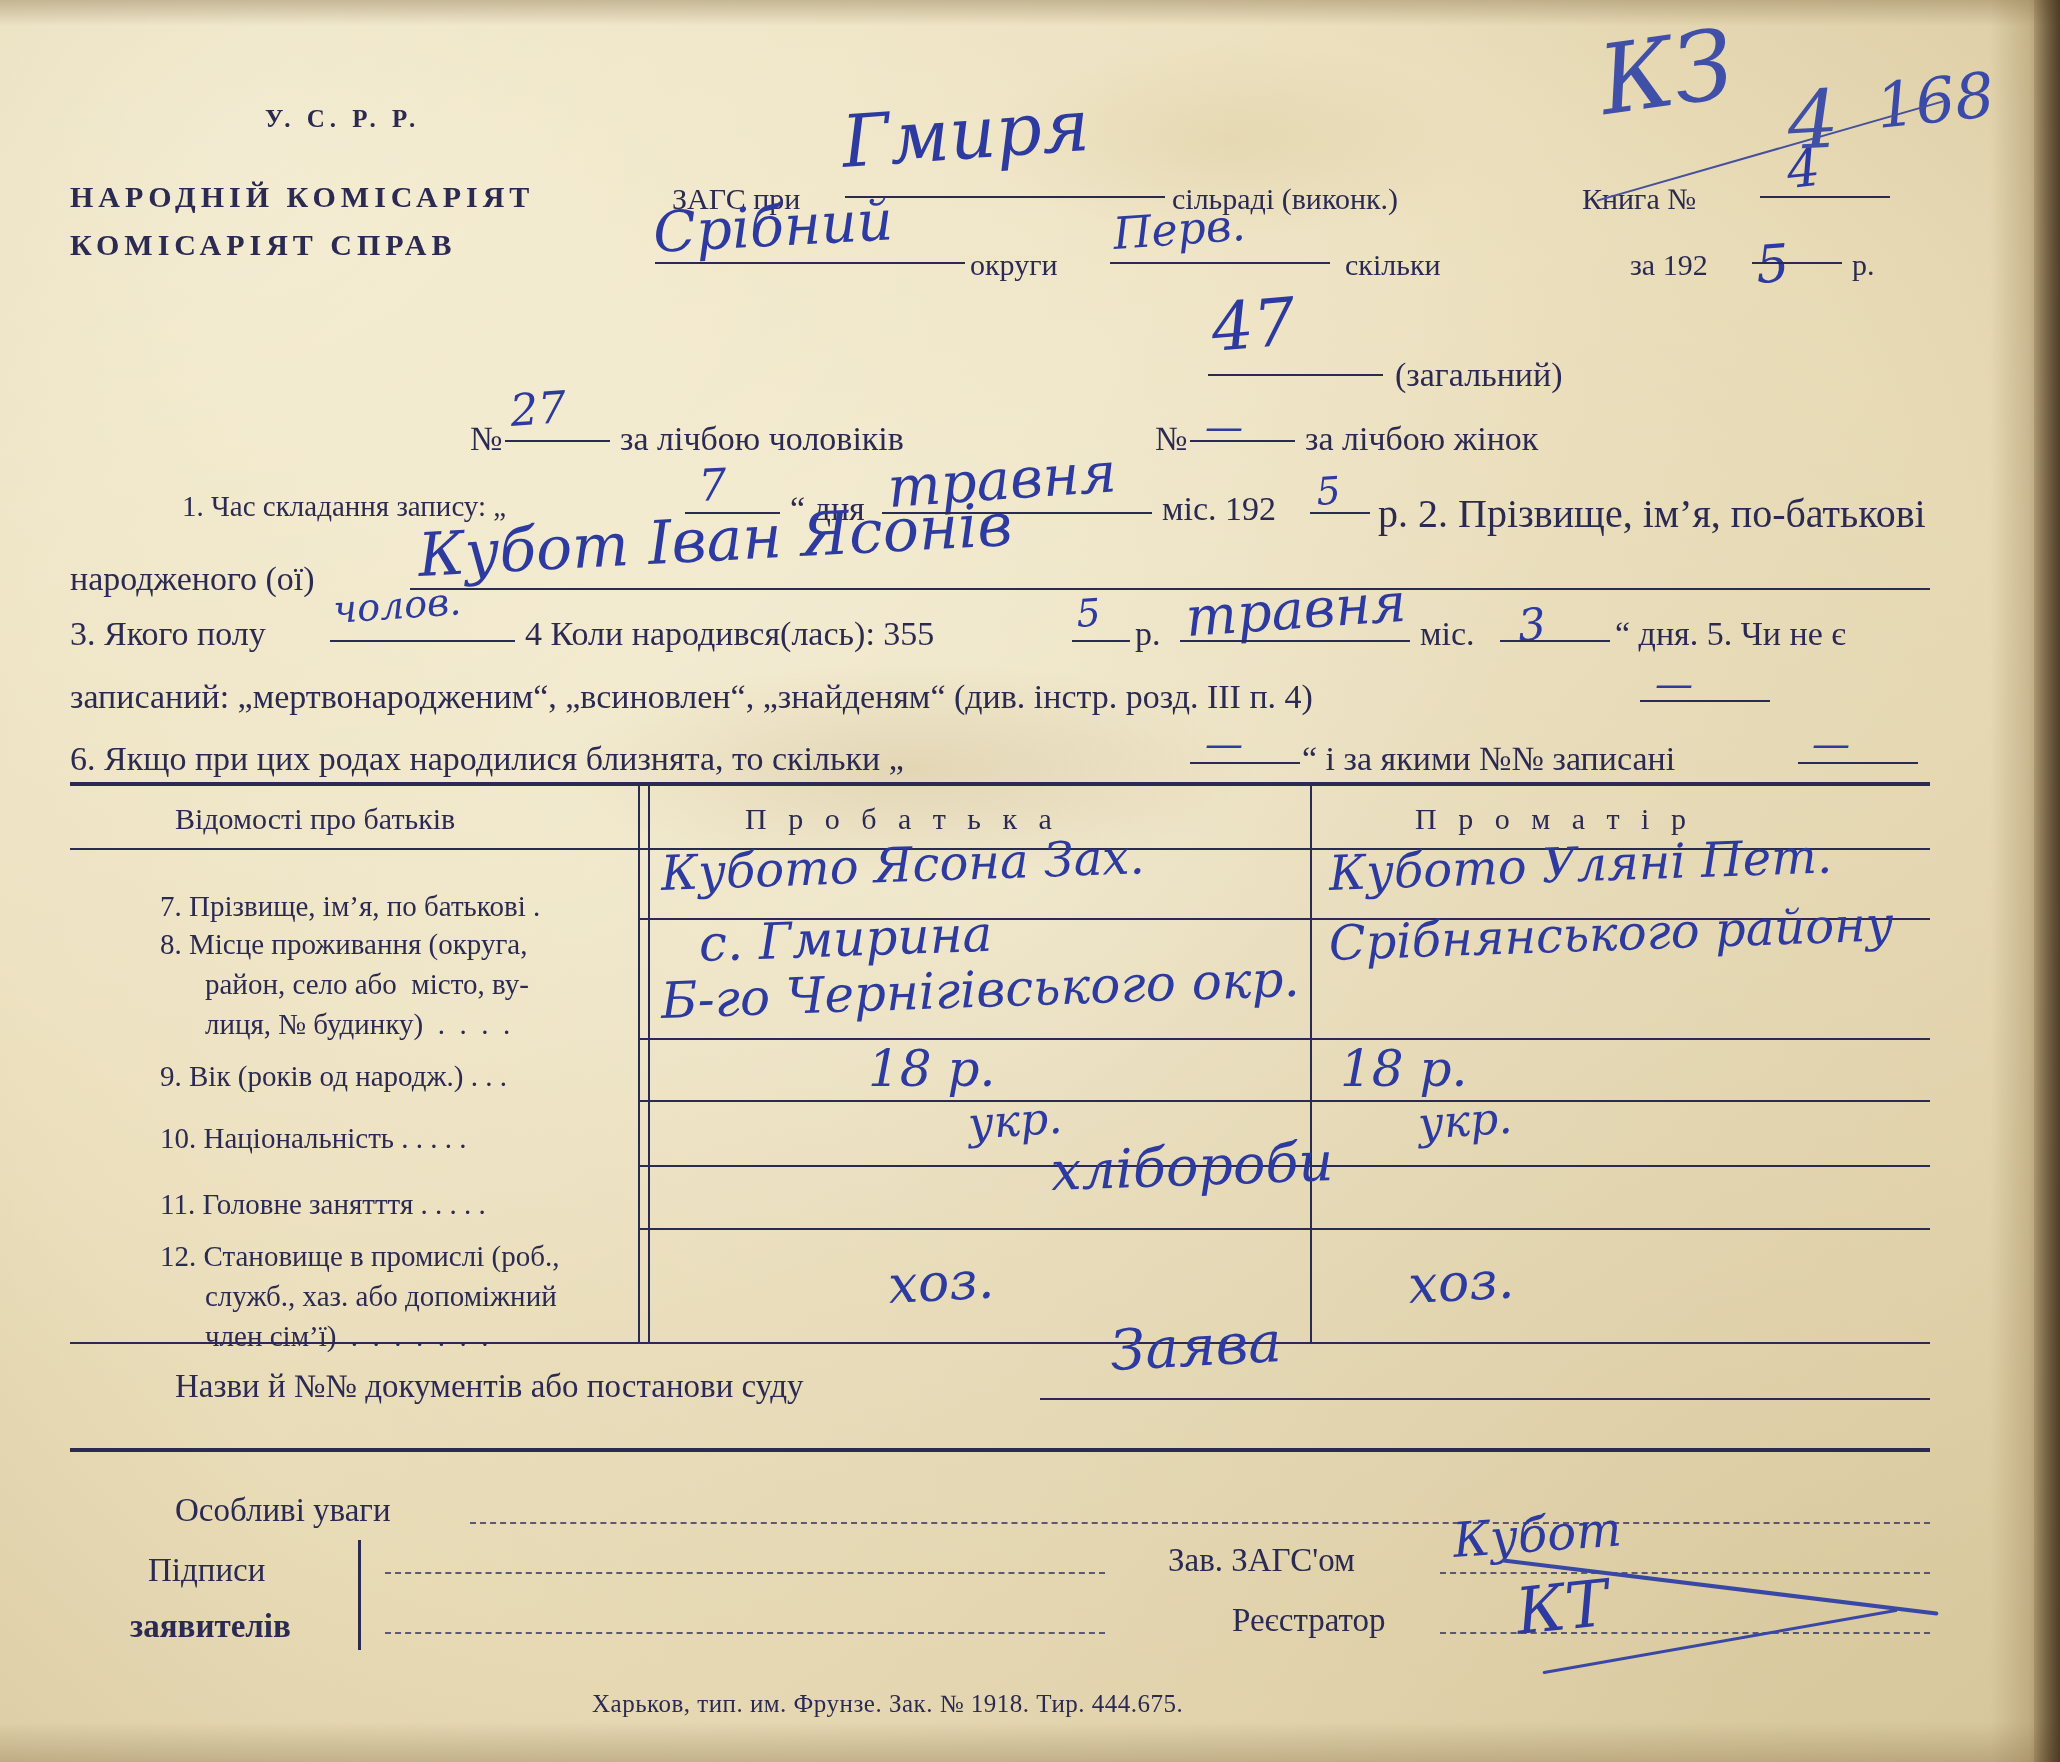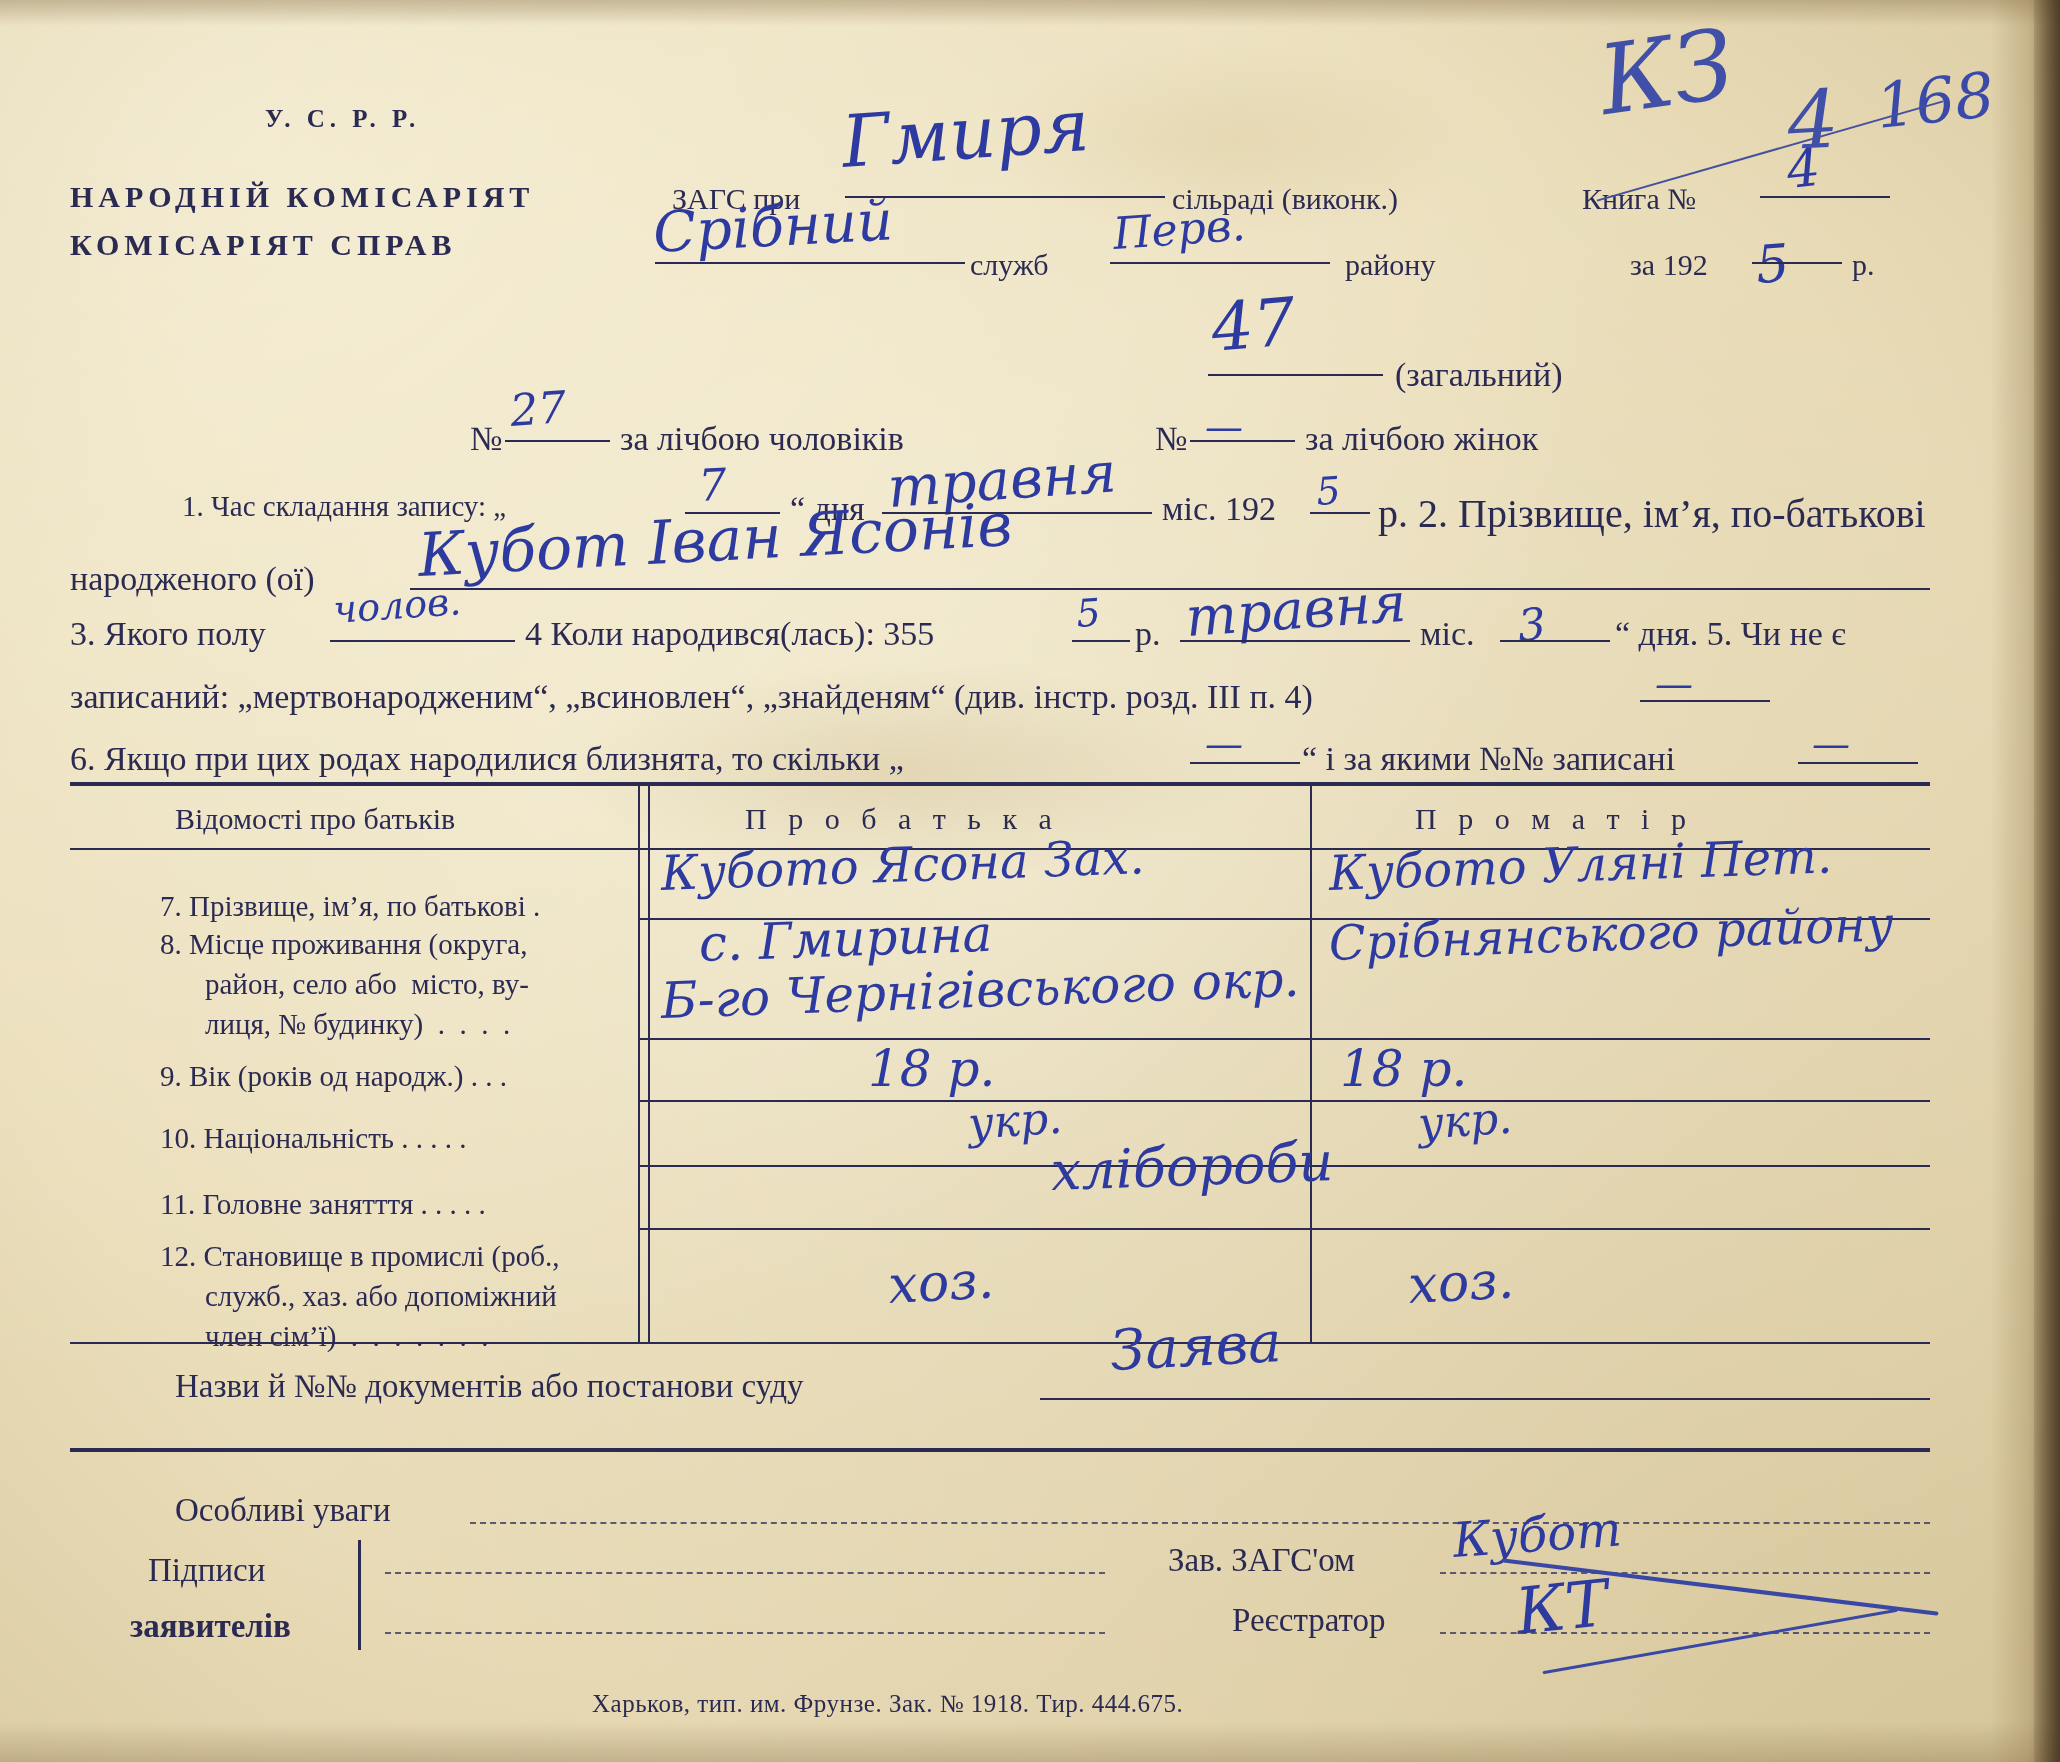--- a/index.html
+++ b/index.html
@@ -108,25 +108,25 @@
   <div class="print hdr-dept" style="left:70px;top:180px;">НАРОДНІЙ КОМІСАРІЯТ</div>
   <div class="print hdr-dept" style="left:70px;top:228px;">КОМІСАРІЯТ СПРАВ</div>
 
   <div class="print body-txt" style="left:672px;top:182px;">ЗАГС при</div>
   <div class="hand hand-lg" style="left:845px;top:100px;transform:rotate(-4deg);font-size:72px;">Гмиря</div>
   <div class="rule" style="left:845px;top:196px;width:320px;"></div>
   <div class="print body-txt" style="left:1172px;top:182px;">сільраді (виконк.)</div>
 
   <div class="hand hand-md" style="left:655px;top:200px;transform:rotate(-3deg);font-size:56px;">Срібний</div>
   <div class="rule" style="left:655px;top:262px;width:310px;"></div>
-  <div class="print body-txt" style="left:970px;top:248px;">служб</div>
+  <div class="print body-txt" style="left:970px;top:248px;">округи</div>
 
   <div class="hand hand-md" style="left:1115px;top:208px;transform:rotate(-4deg);">Перв.</div>
   <div class="rule" style="left:1110px;top:262px;width:220px;"></div>
-  <div class="print body-txt" style="left:1345px;top:248px;">району</div>
+  <div class="print body-txt" style="left:1345px;top:248px;">скільки</div>
 
   <div class="print body-txt" style="left:1582px;top:182px;">Книга №</div>
   <div class="hand hand-lg" style="left:1790px;top:140px;transform:rotate(-6deg);">4</div>
   <div class="rule" style="left:1760px;top:196px;width:130px;"></div>
 
   <div class="print body-txt" style="left:1630px;top:248px;">за 192</div>
   <div class="hand hand-lg" style="left:1758px;top:235px;transform:rotate(-4deg);">5</div>
   <div class="rule" style="left:1752px;top:262px;width:90px;"></div>
   <div class="print body-txt" style="left:1852px;top:248px;">р.</div>
 

